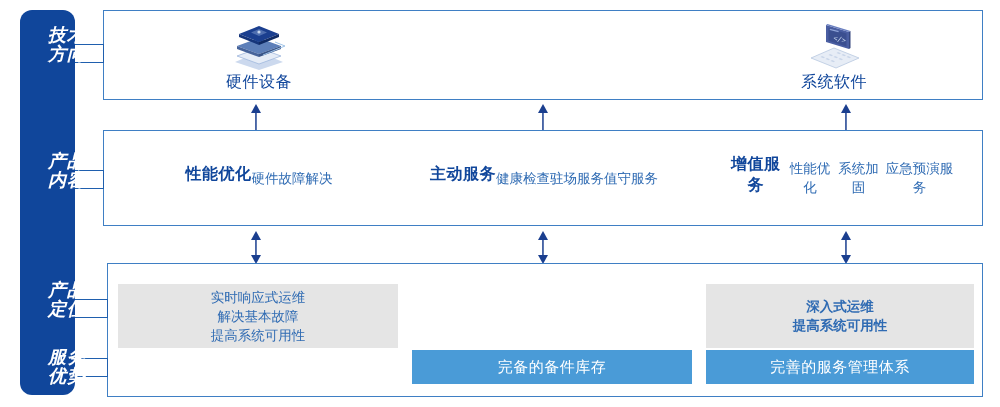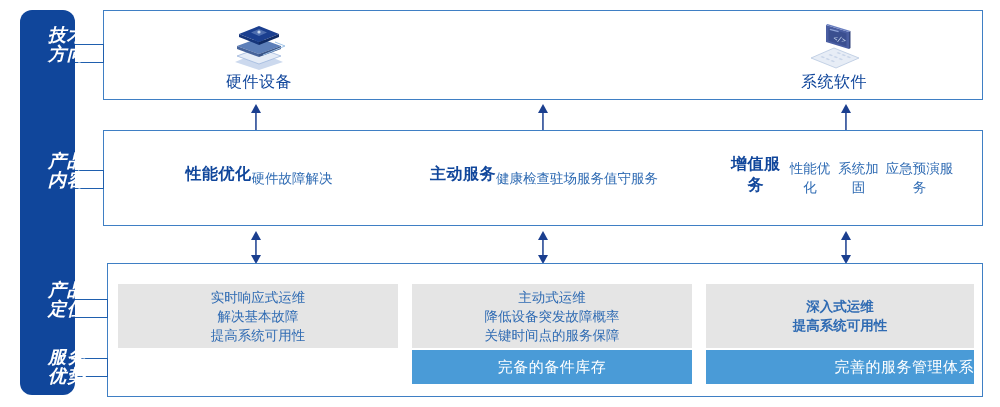--- a/index.html
+++ b/index.html
@@ -290,32 +290,27 @@
   </div>
 
   <div class="box" style="left:107px;top:263px;width:876px;height:134px;">
 
     <div class="gray" style="left:10px;top:10px;width:280px;height:64px;">
       <div class="gray-item">实时响应式运维</div>
       <div class="gray-item">解决基本故障</div>
       <div class="gray-item">提高系统可用性</div>
     </div>
 
-    <div class="gray" style="left:304px;top:10px;width:280px;height:64px;">
-      <div class="gray-item">主动式运维</div>
-      <div class="gray-item">降低设备突发故障概率</div>
-      <div class="gray-item">关键时间点的服务保障</div>
-    </div>
 
     <div class="gray" style="left:598px;top:10px;width:268px;height:64px;font-weight:bold;">
       <div class="gray-item">深入式运维</div>
       <div class="gray-item">提高系统可用性</div>
     </div>
 
     <div class="bluebar" style="left:304px;top:86px;width:280px;height:34px;">
       <span>完备的备件库存</span>
     </div>
-    <div class="bluebar" style="left:598px;top:86px;width:268px;height:34px;justify-content:flex-end;">
+    <div class="bluebar" style="left:598px;top:86px;width:268px;height:34px;">
       <span>完善的服务管理体系</span>
     </div>
   </div>
 
 </div>
 
 </body></html>

